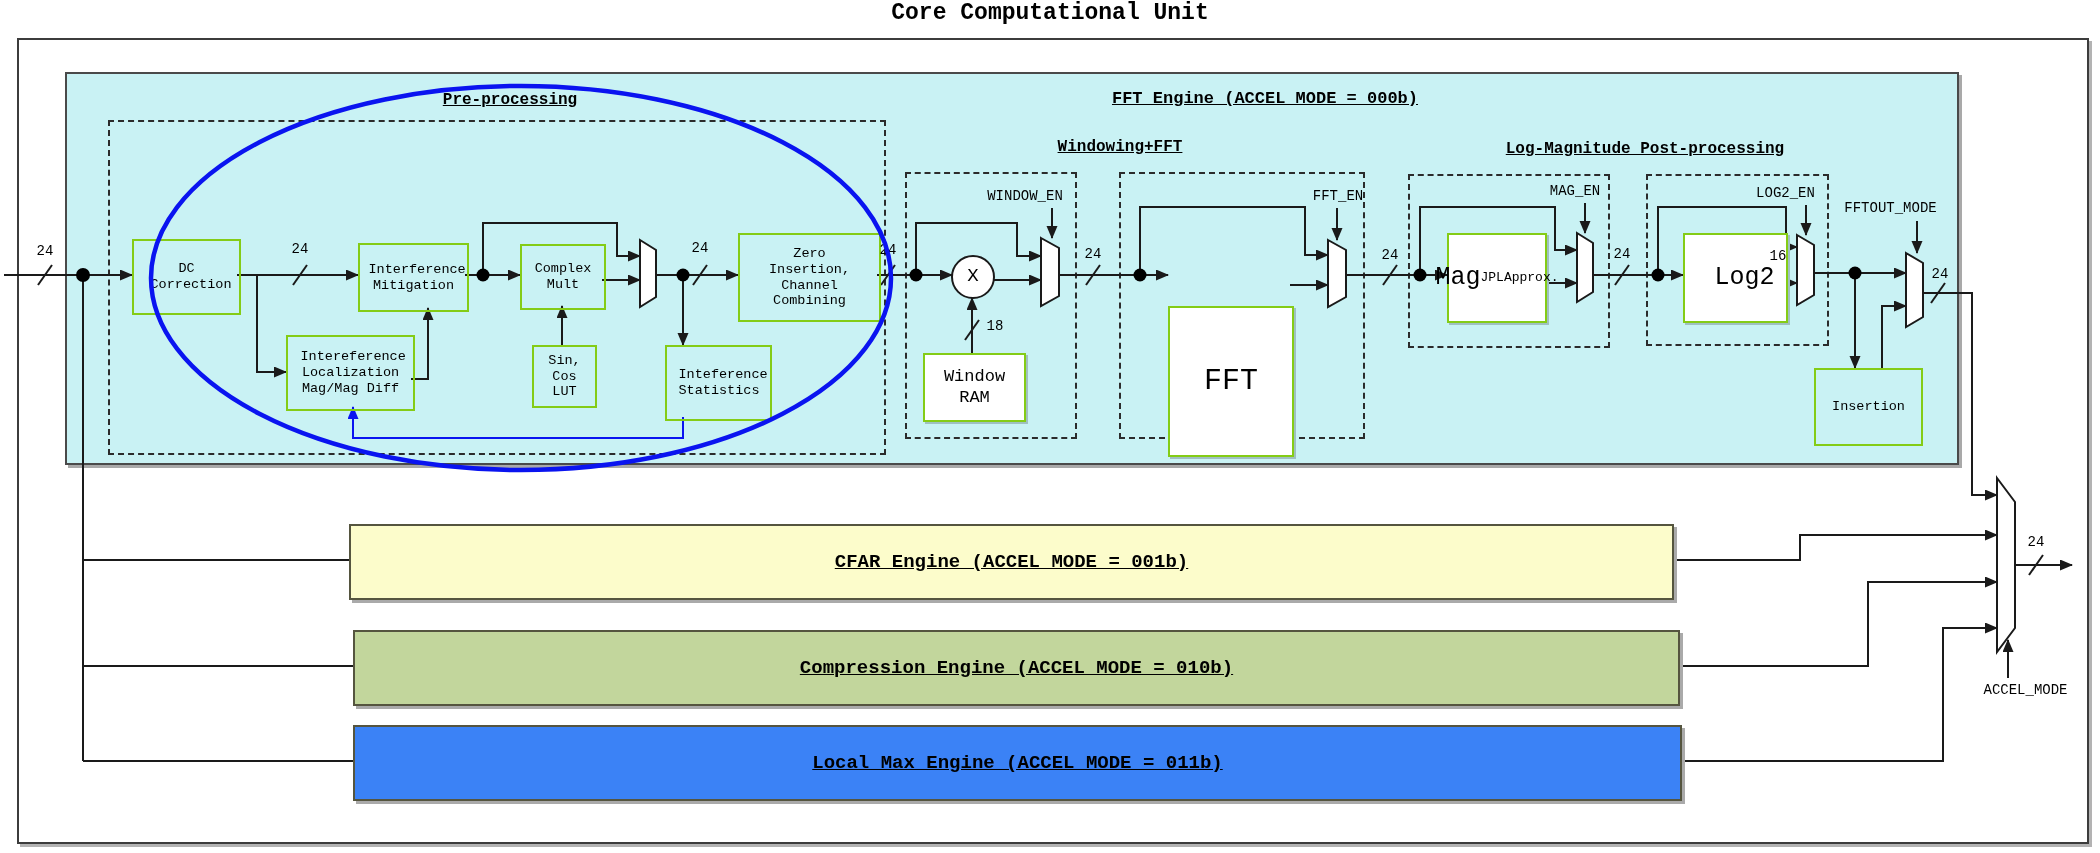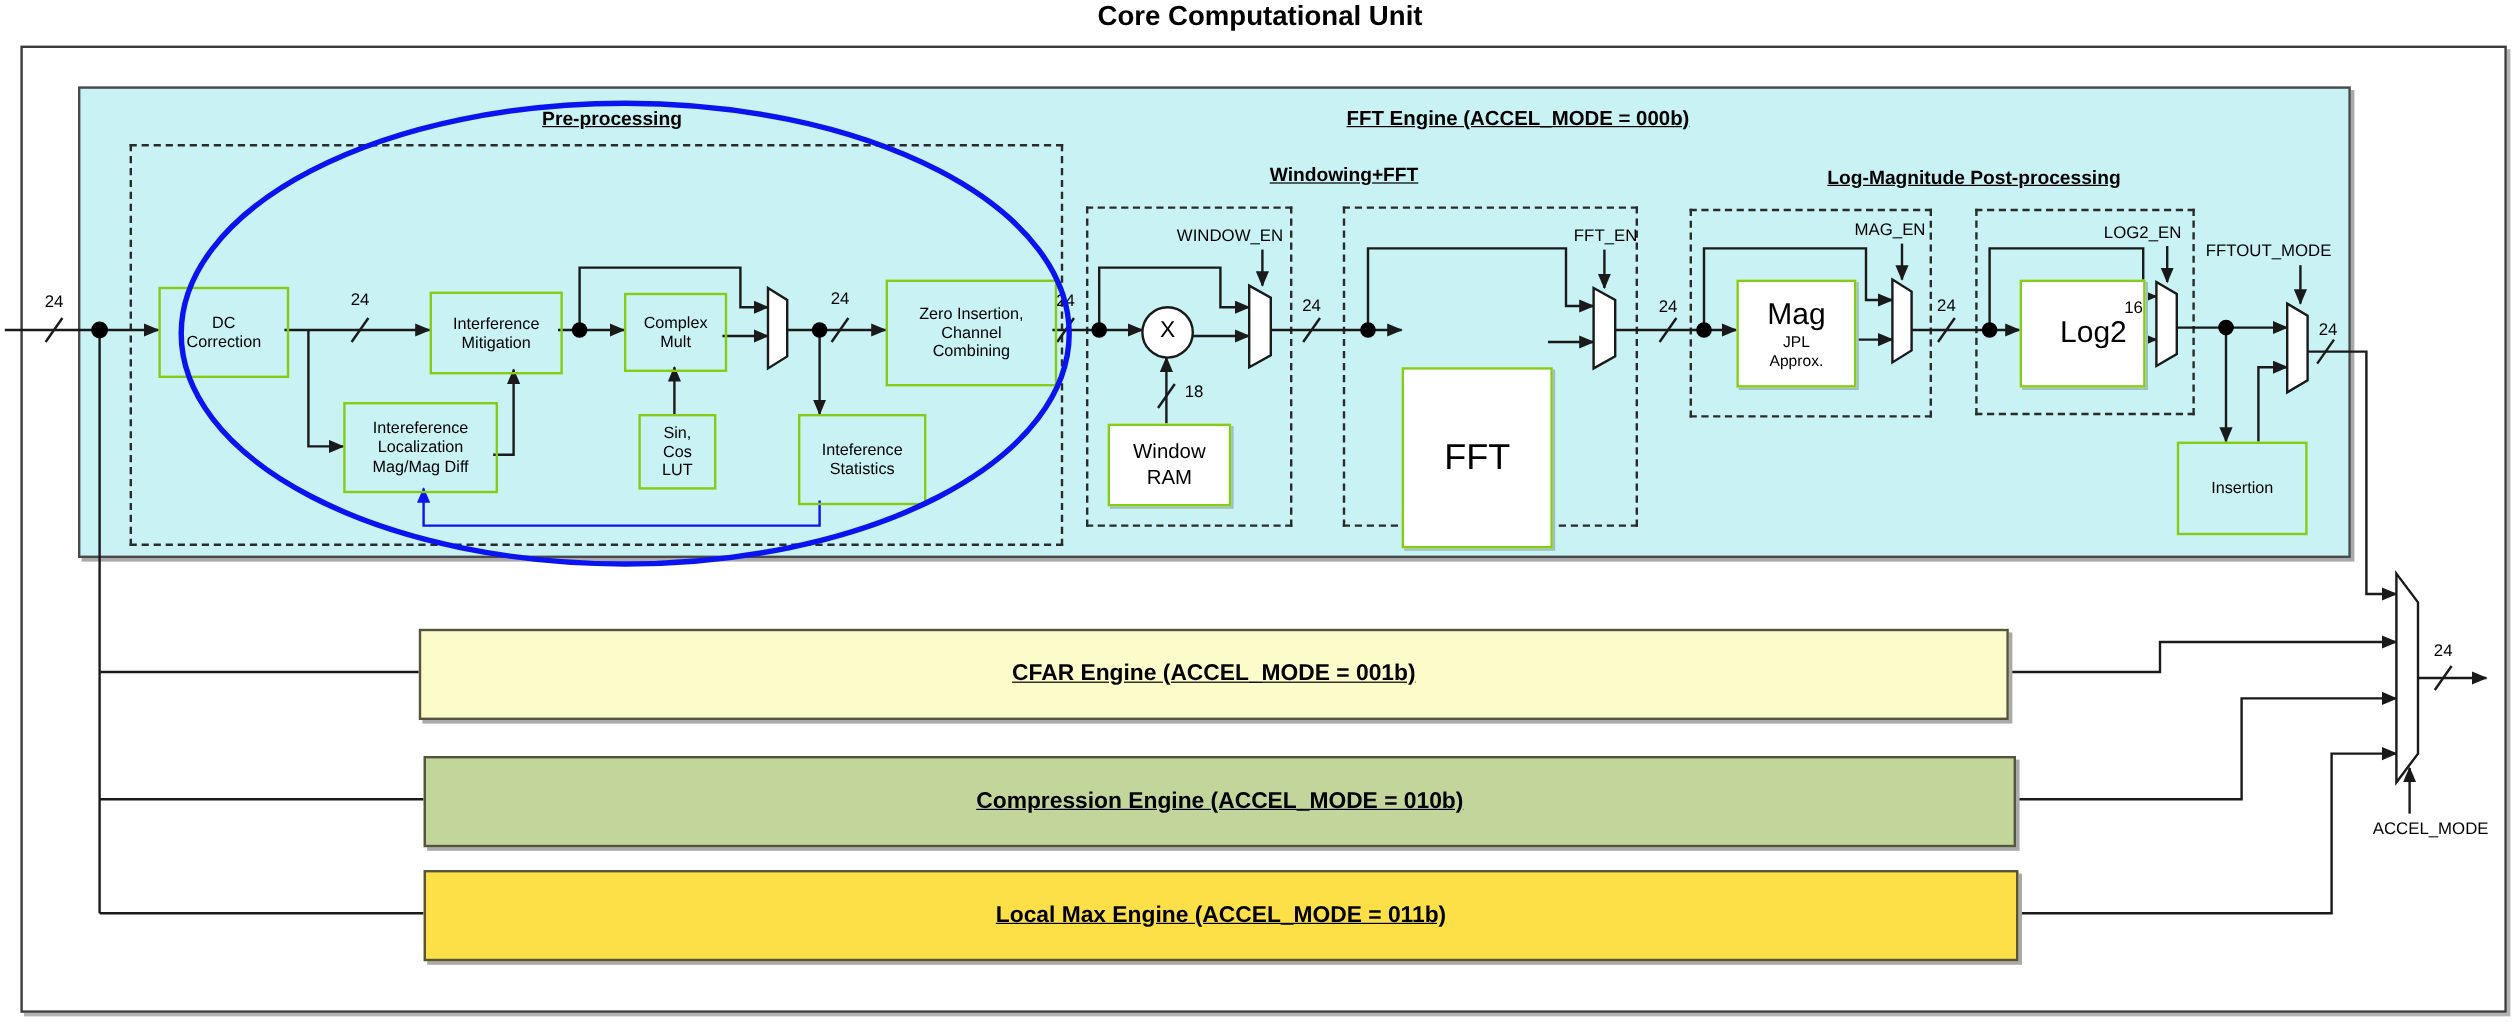--- a/index.html
+++ b/index.html
@@ -1,17 +1,17 @@
 <!DOCTYPE html>
 <html><head>
 <meta charset="utf-8">
 <style>
   html,body{margin:0;padding:0;background:#fff;}
   #canvas{position:relative;width:2100px;height:853px;background:#fff;overflow:hidden;
-          font-family:Liberation Sans, sans-serif;color:#000;}
+          font-family:Liberation Mono, monospace;color:#000;}
   .abs{position:absolute;}
   .frame{border:2px solid #3c3c3c;box-shadow:3px 3px 0 #b3b3b3;}
   .region{background:#c9f2f4;border:2px solid #4a4a4a;box-shadow:3px 3px 0 #a9a9a9;}
   .dash{border:2px dashed #2b2b2b;}
   .blk{position:absolute;border:2px solid #84cc16;display:flex;align-items:center;justify-content:center;
        text-align:center;font-size:13.5px;line-height:1.18;}
   .blk.white{background:#ffffff;box-shadow:2px 2px 0 #9fc0c0;}
   .hdr{position:absolute;font-weight:bold;text-decoration:underline;text-align:center;}
   .lbl{position:absolute;font-size:14px;text-align:center;white-space:nowrap;}
   .bar{position:absolute;display:flex;align-items:center;justify-content:center;font-weight:bold;
@@ -169,21 +169,21 @@
   <div class="blk" style="left:1814px;top:368px;width:105px;height:74px;">
     <div class="innerlabel">Insertion</div>
     </div>
 
   <div class="blk white" style="left:923px;top:353px;width:99px;height:65px;font-size:17px;">
     <div class="innerlabel" style="width:70px;">Window RAM</div>
     </div>
   <div class="blk white big" style="left:1168px;top:260px;width:122px;height:147px;margin-top:46px;">
     <div class="innerlabel">FFT</div>
     </div>
-  <div class="blk white" style="left:1447px;top:233px;width:96px;height:86px;flex-direction:column;">
+  <div class="blk white" style="left:1447px;top:233px;width:96px;height:86px;">
     <div class="innerlabel med">Mag</div>
     <div class="innerlabel" style="font-size:13px;">JPL</div>
     <div class="innerlabel" style="font-size:13px;">Approx.</div>
     </div>
   <div class="blk white med" style="left:1683px;top:233px;width:83px;height:86px;padding-left:18px;">
     <div class="innerlabel">Log2</div>
     </div>
 
   <div class="lbl" style="left:953px;top:265px;width:40px;font-size:19px;">X</div>
 
@@ -201,19 +201,19 @@
   <div class="lbl" style="left:1076px;top:246px;width:34px;">24</div>
   <div class="lbl" style="left:1373px;top:247px;width:34px;">24</div>
   <div class="lbl" style="left:1605px;top:246px;width:34px;">24</div>
   <div class="lbl" style="left:1763px;top:248px;width:30px;">16</div>
   <div class="lbl" style="left:980px;top:318px;width:30px;">18</div>
   <div class="lbl" style="left:1923px;top:266px;width:34px;">24</div>
   <div class="lbl" style="left:2019px;top:534px;width:34px;">24</div>
 
   <div class="bar" style="left:349px;top:524px;width:1321px;height:72px;background:#fcfccb;">CFAR Engine (ACCEL_MODE = 001b)</div>
   <div class="bar" style="left:353px;top:630px;width:1323px;height:72px;background:#c2d69c;">Compression Engine (ACCEL_MODE = 010b)</div>
-  <div class="bar" style="left:353px;top:725px;width:1325px;height:72px;background:#fde047;">Local Max Engine (ACCEL_MODE = 011b)</div>
+  <div class="bar" style="left:353px;top:725px;width:1325px;height:72px;background:#3b82f6;">Local Max Engine (ACCEL_MODE = 011b)</div>
 
   <svg width="2100" height="853" viewBox="0 0 2100 853" style="pointer-events:none;">
     <ellipse cx="521" cy="278" rx="370" ry="192" fill="none" stroke="#0a14f0" stroke-width="4.5"></ellipse>
   </svg>
 
 </div>
 
 </body></html>

